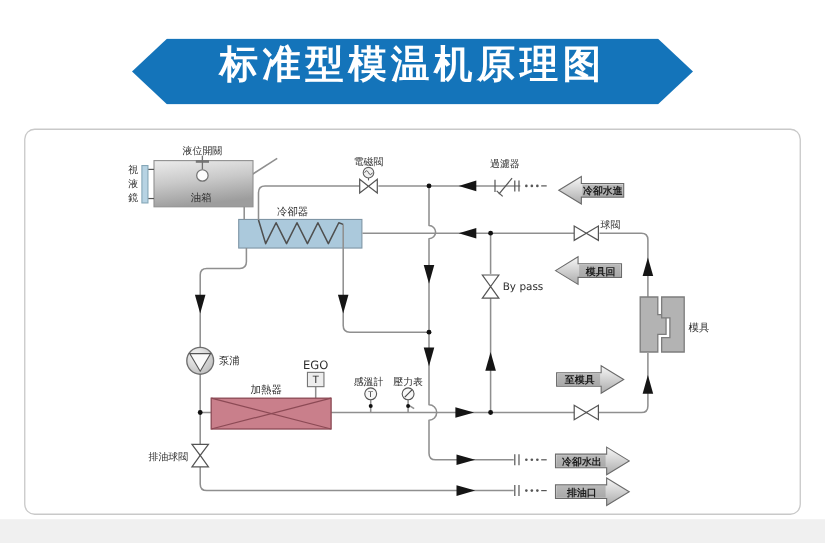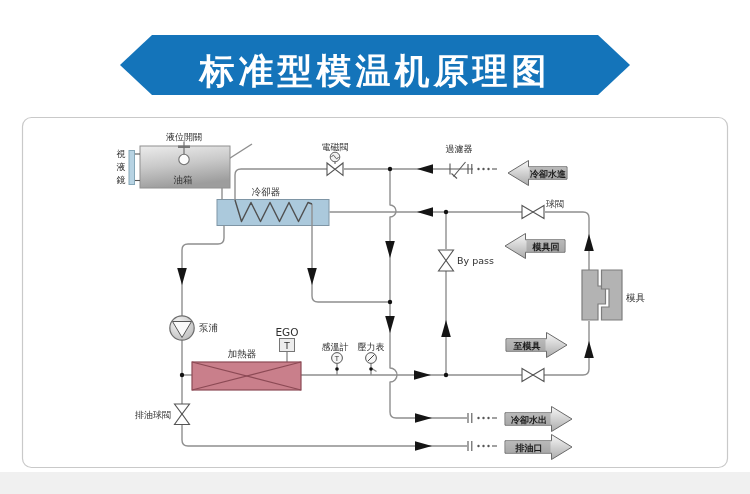--- a/index.html
+++ b/index.html
@@ -1,21 +1,21 @@
 <!DOCTYPE html>
 <html><head>
 <meta charset="utf-8">
 <style>
   html,body{margin:0;padding:0;background:#ffffff;}
   body{width:750px;height:494px;position:relative;overflow:hidden;
        font-family:"DejaVu Sans","Liberation Sans",sans-serif;}
   .banner{position:absolute;left:120px;top:35px;width:510px;height:60px;
     background:#1474ba;
     clip-path:polygon(32px 0,478px 0,100% 50%,478px 100%,32px 100%,0 50%);
-    display:flex;align-items:flex-end;justify-content:center;}
+    display:flex;align-items:flex-start;justify-content:center;}
   .banner-title{color:#ffffff;font-size:35px;font-weight:bold;letter-spacing:4px;}
   svg{position:absolute;left:0;top:0;}
   text{fill:#2e2e2e;}
   .lbl{font-size:9.5px;}
   .lbl-s{font-size:9px;}
   .pipe{stroke:#8f8f8f;stroke-width:1.4;fill:none;stroke-linejoin:round;}
   .coil{stroke:#4f4f4f;stroke-width:1.4;fill:none;stroke-linejoin:round;}
   .valve{fill:#ffffff;stroke:#555555;stroke-width:1.1;}
   .flow{fill:#151515;stroke:none;}
   .tick{stroke:#555555;stroke-width:1.1;fill:none;}

